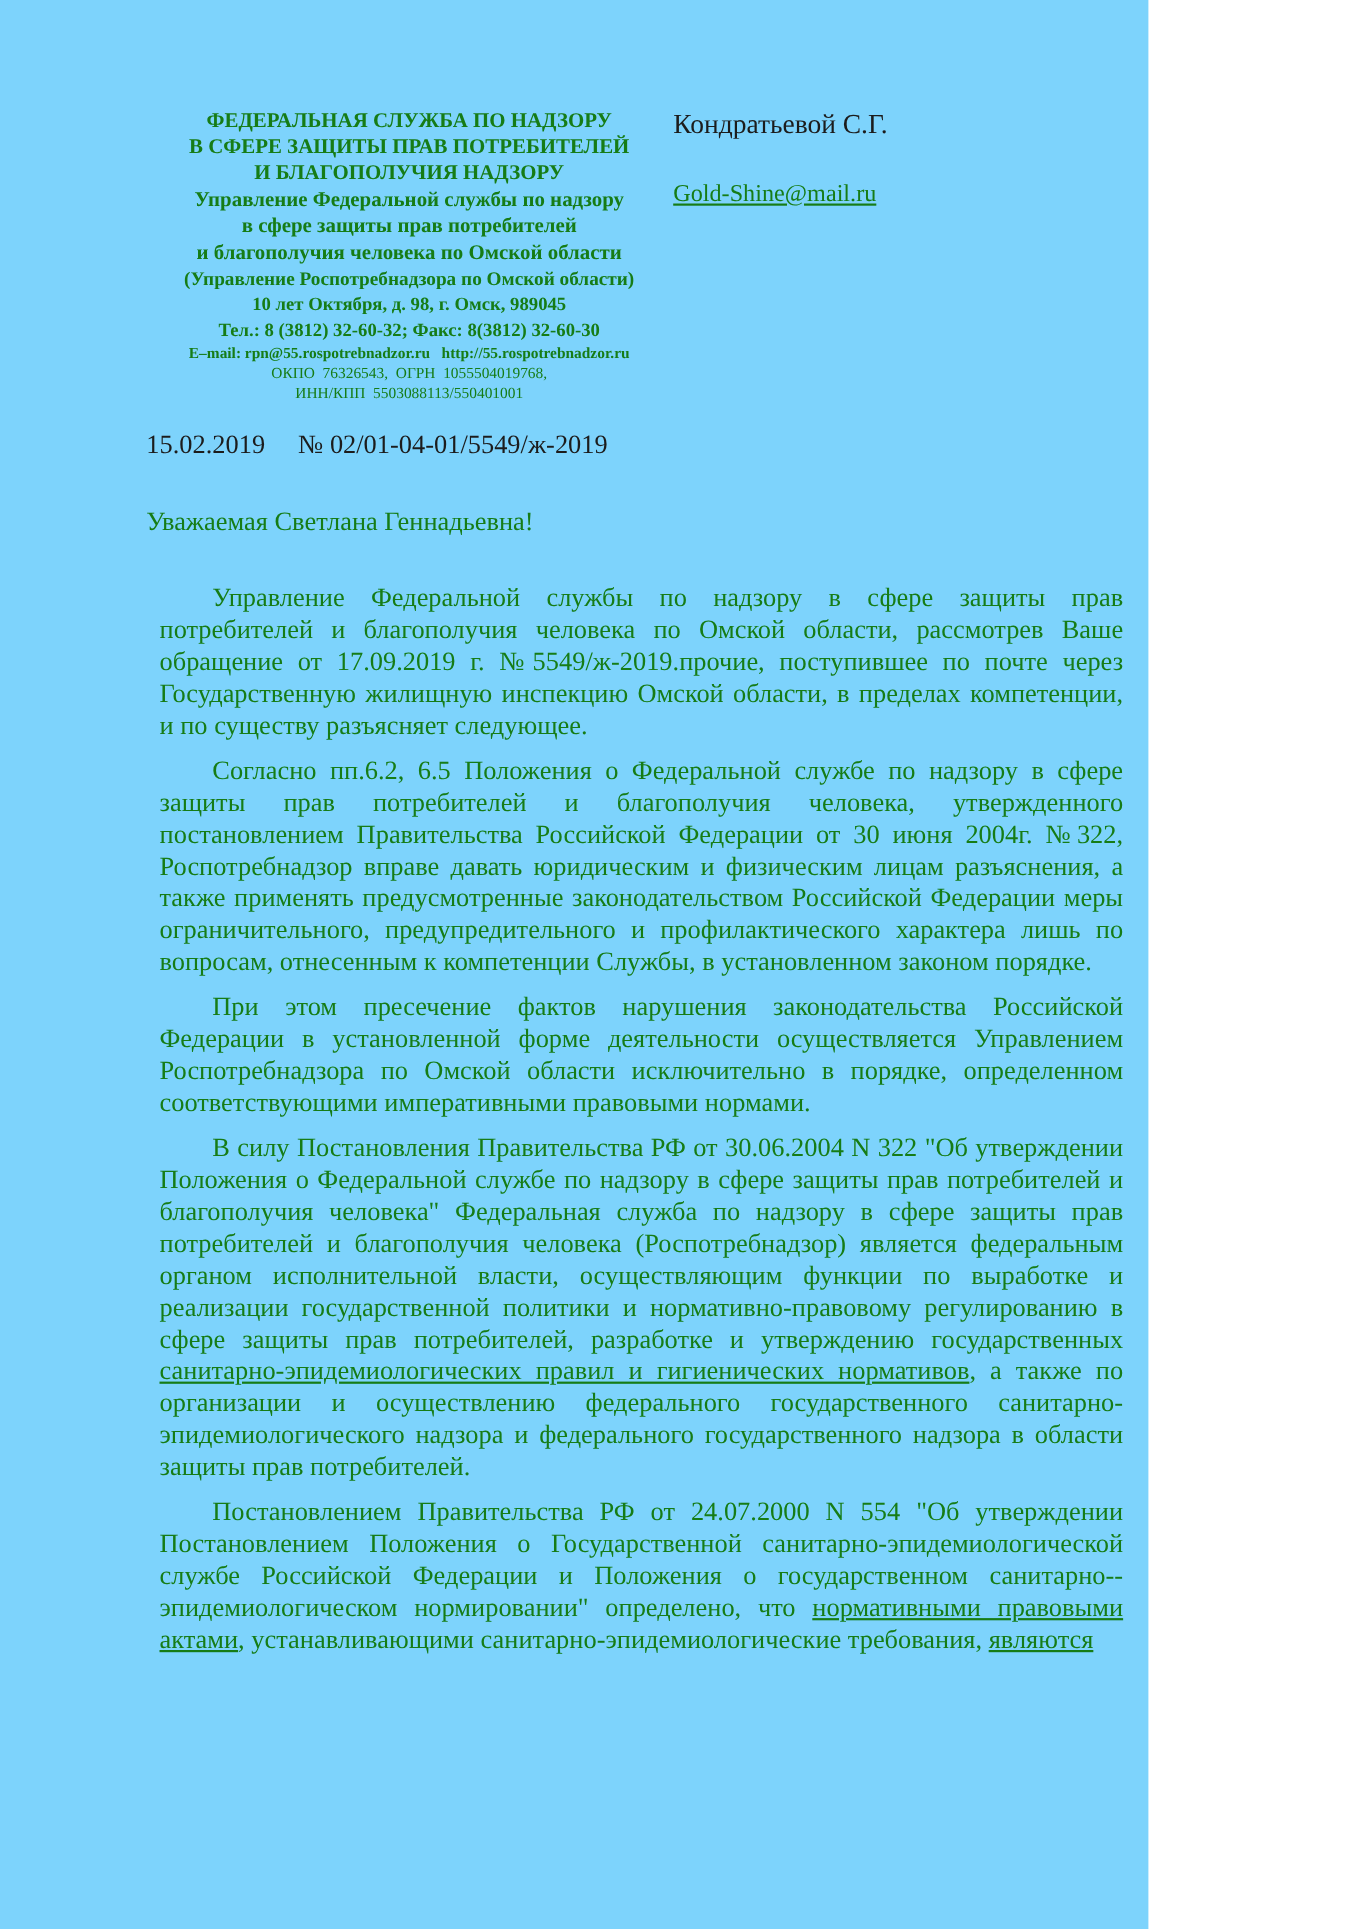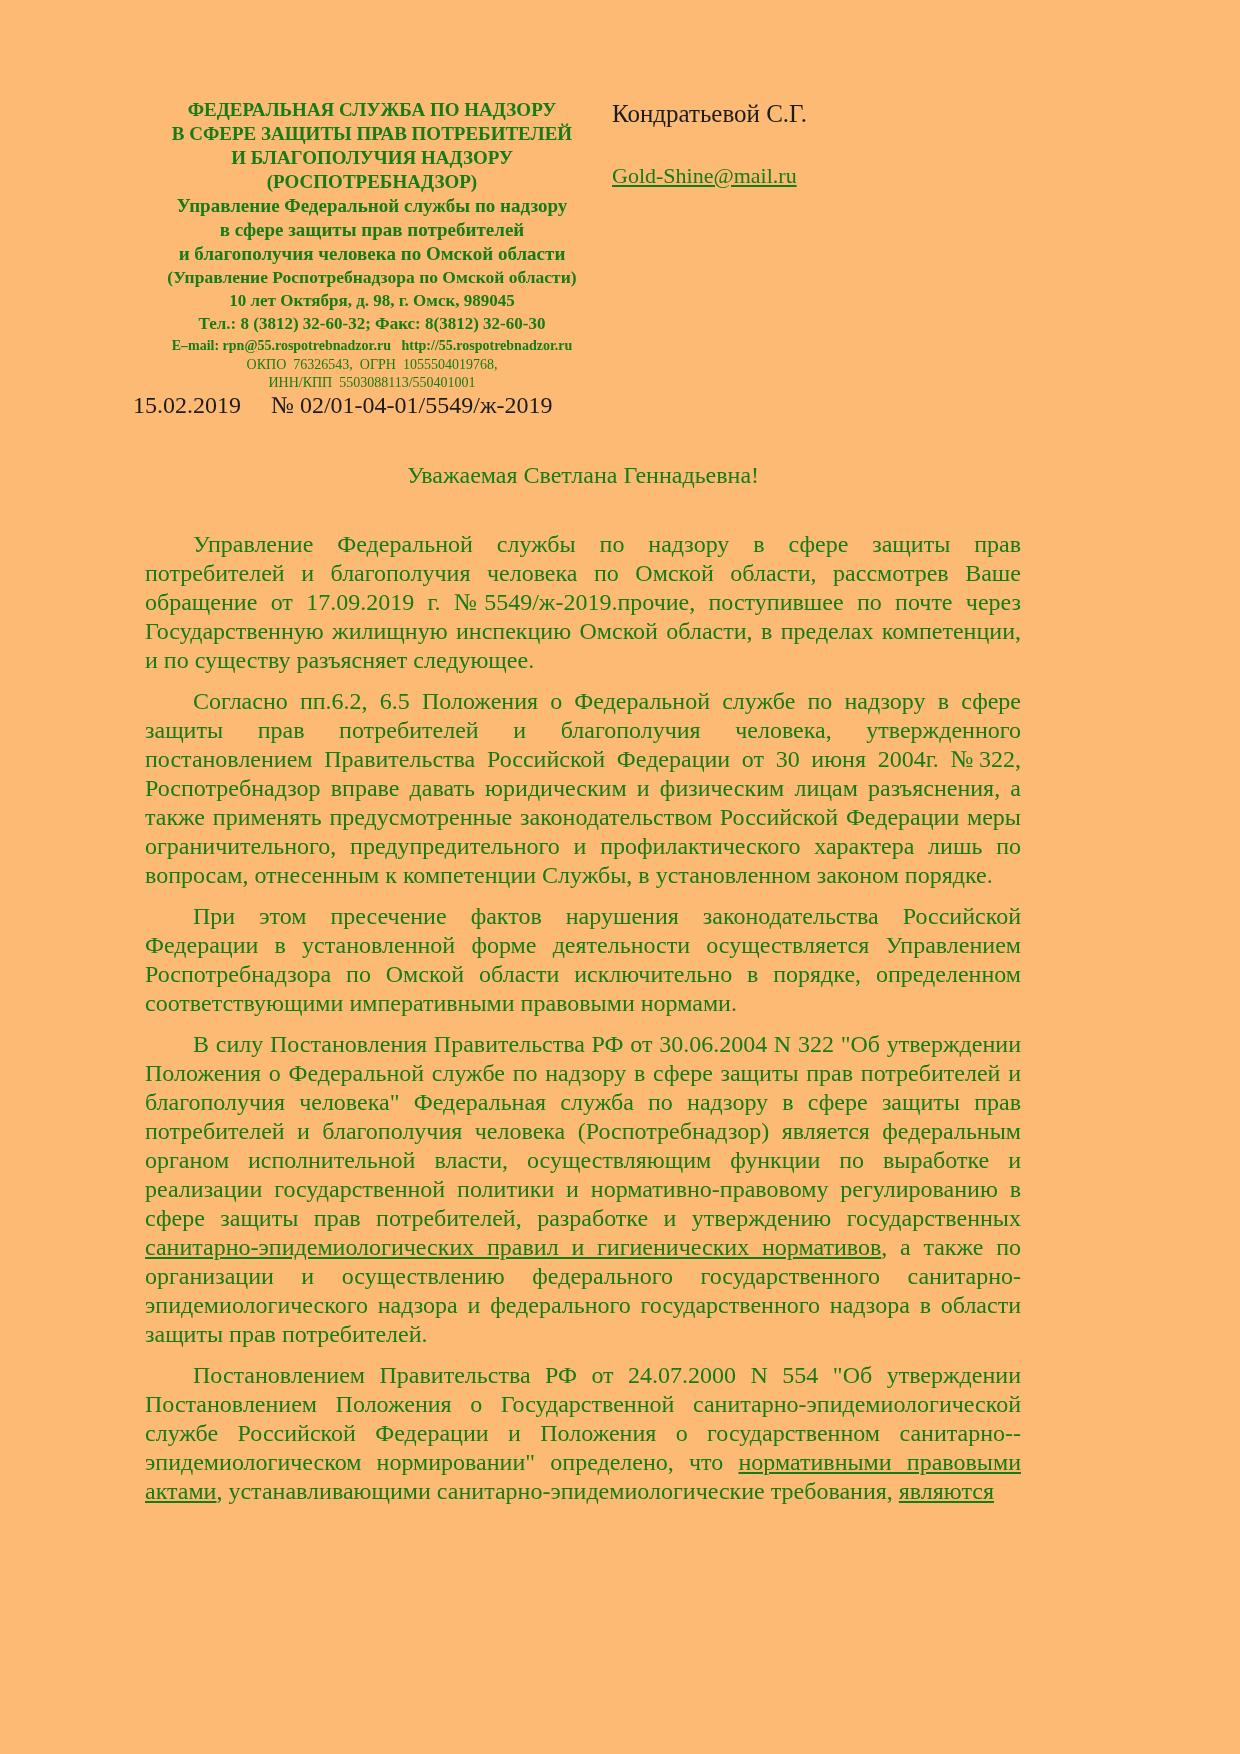--- a/index.html
+++ b/index.html
@@ -7,23 +7,23 @@
     padding: 0;
     background: #ffffff;
   }
   body {
     width: 1240px;
     height: 1754px;
     font-family: "Liberation Serif", serif;
   }
   .page {
     position: relative;
-    width: 1240px;
+    width: 1044px;
     height: 1754px;
-    background: #fdba74;
+    background: #7dd3fc;
     overflow: hidden;
     --green: #167c16;
     --dark: #1c1c1c;
   }
 
   
   .org-block {
     position: absolute;
     top: 98px;
     left: 133px;
@@ -65,21 +65,21 @@
   }
   .ref-number { margin-left: 30px; }
   .b { font-weight: normal; }
 
   
   .salutation {
     position: absolute;
     top: 462px;
     left: 133px;
     width: 900px;
-    text-align: center;
+    text-align: left;
     font-size: 24px;
     color: var(--green);
   }
 
   
   .body-text {
     position: absolute;
     top: 518px;
     left: 133px;
     width: 900px;
@@ -96,21 +96,20 @@
 </style>
 </head>
 <body>
 
 <div class="page">
 
   <div class="org-block">
     <div class="org-line-main">ФЕДЕРАЛЬНАЯ СЛУЖБА ПО НАДЗОРУ</div>
     <div class="org-line-main">В СФЕРЕ ЗАЩИТЫ ПРАВ ПОТРЕБИТЕЛЕЙ</div>
     <div class="org-line-main">И БЛАГОПОЛУЧИЯ НАДЗОРУ</div>
-    <div class="org-line-main">(РОСПОТРЕБНАДЗОР)</div>
     <div class="org-line-main">Управление Федеральной службы по надзору</div>
     <div class="org-line-main">в сфере защиты прав потребителей</div>
     <div class="org-line-main">и благополучия человека по Омской области</div>
     <div class="org-line-paren">(Управление Роспотребнадзора по Омской области)</div>
     <div class="org-line-addr">10 лет Октября, д. 98,  г. Омск, 989045</div>
     <div class="org-line-addr">Тел.: 8 (3812) 32-60-32; Факс: 8(3812) 32-60-30</div>
     <div class="org-line-email">E–mail: rpn@55.rospotrebnadzor.ru   http://55.rospotrebnadzor.ru</div>
     <div class="org-line-codes">ОКПО  76326543,  ОГРН  1055504019768,</div>
     <div class="org-line-codes">ИНН/КПП  5503088113/550401001</div>
   </div>

